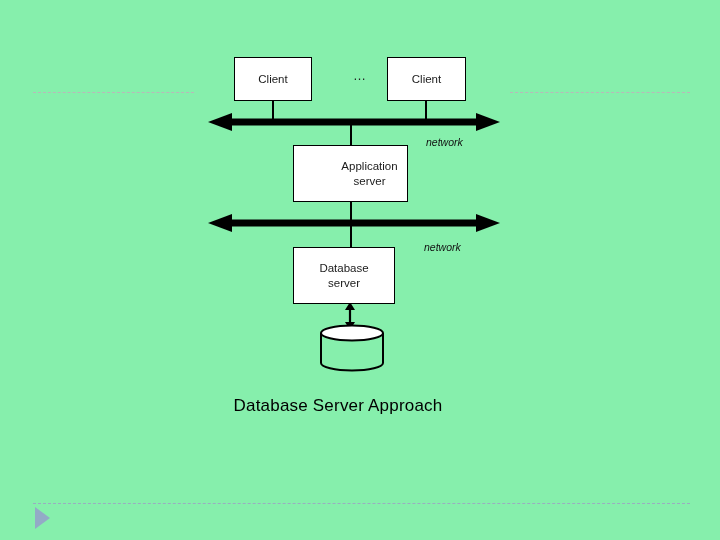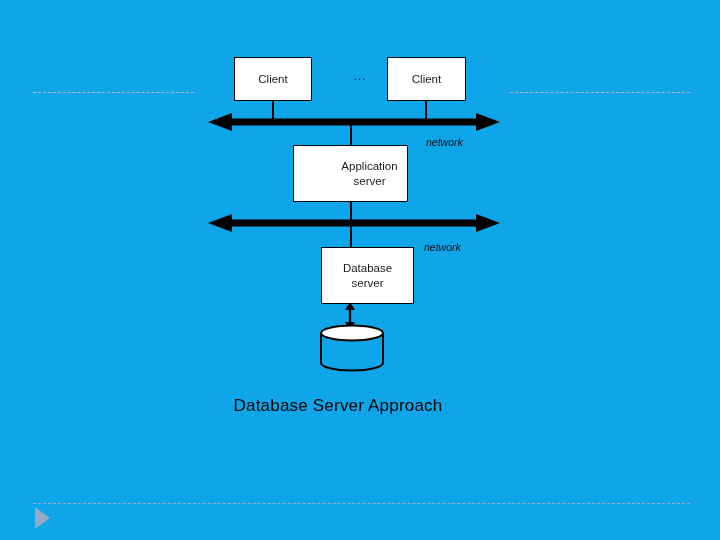--- a/index.html
+++ b/index.html
@@ -7,21 +7,21 @@
     padding: 0;
     background: #ffffff;
   }
   body {
     font-family: "Liberation Sans", sans-serif;
   }
   #slide {
     position: relative;
     width: 720px;
     height: 540px;
-    background: #0ea5e9;
+    background: #86efac;
     overflow: hidden;
   }
 
   
   .dash-rule {
     position: absolute;
     height: 0;
     border-top: 1px dashed #b9b9b9;
   }
   #dash-top-left  { left: 33px;  top: 92px;  width: 161px; }
@@ -51,21 +51,21 @@
     justify-content: center;
     text-align: center;
     color: #1a1a1a;
     font-size: 11.5px;
     line-height: 1.25;
     z-index: 3;
   }
   #box-client-left  { left: 234px; top: 57px;  width: 78px;  height: 44px; }
   #box-client-right { left: 387px; top: 57px;  width: 79px;  height: 44px; }
   #box-app-server   { left: 293px; top: 145px; width: 115px; height: 57px; padding-left: 38px; }
-  #box-db-server    { left: 293px; top: 247px; width: 93px; height: 57px; margin-left: 28px; }
+  #box-db-server    { left: 293px; top: 247px; width: 102px; height: 57px; }
 
   .box-label { display: block; }
 
   
   #clients-ellipsis {
     position: absolute;
     left: 340px;
     top: 68px;
     width: 40px;
     text-align: center;

